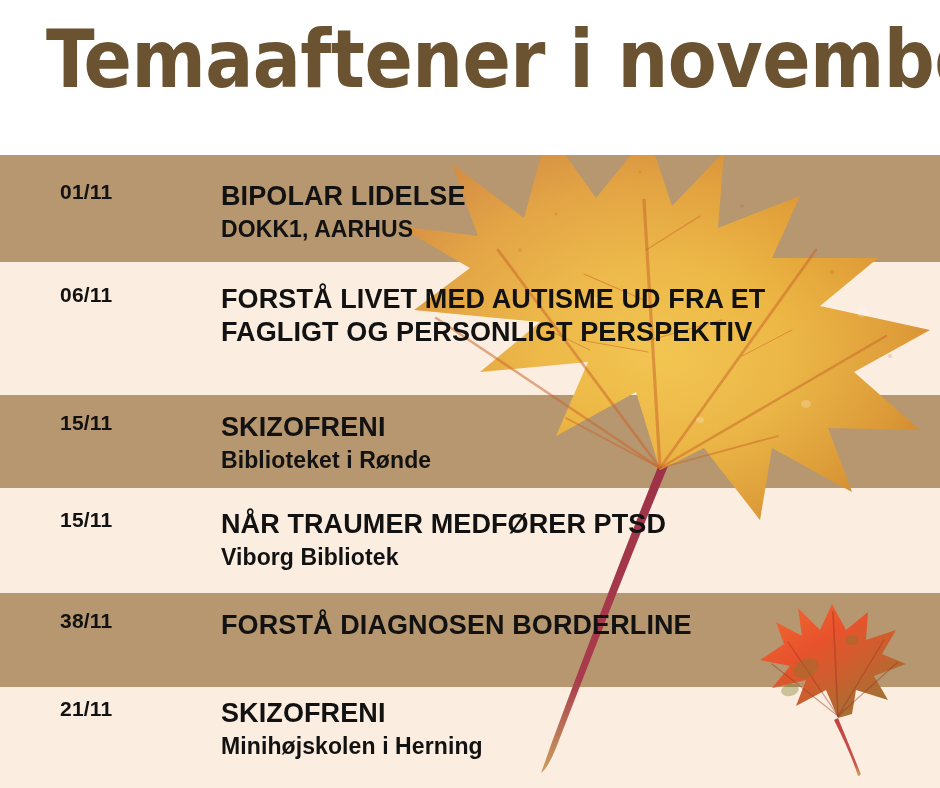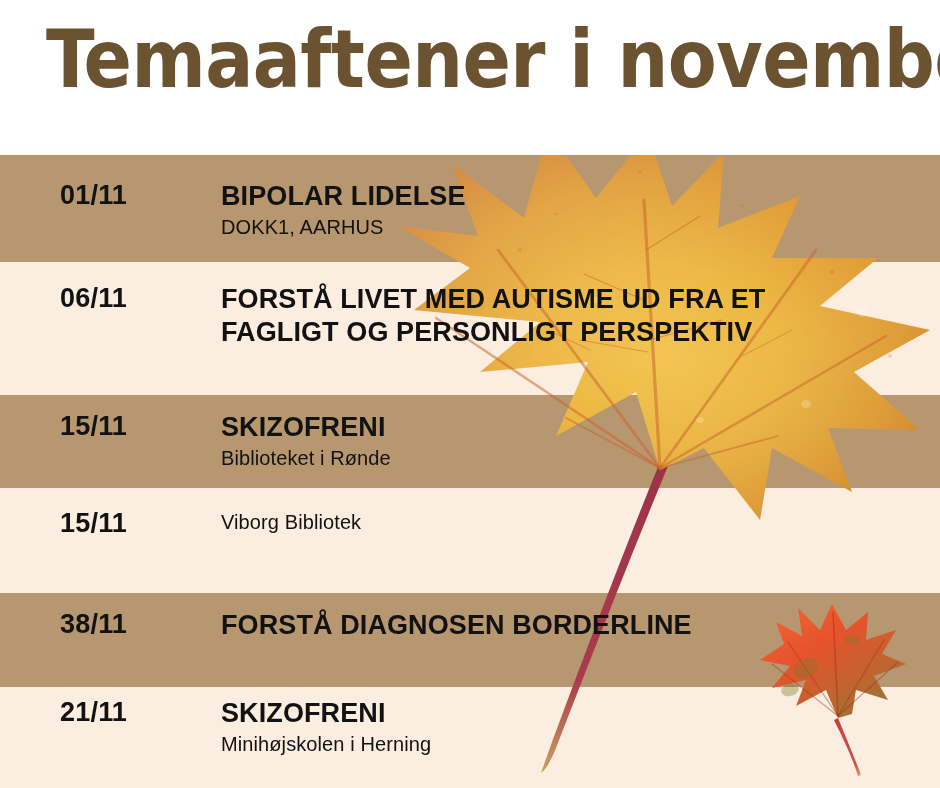--- a/index.html
+++ b/index.html
@@ -68,41 +68,41 @@
     position: absolute;
     left: 0;
     width: 940px;
     z-index: 4;
     color: #121212;
   }
   .row-date {
     position: absolute;
     left: 60px;
     width: 150px;
-    font-size: 27px;
+    font-size: 21px;
     font-weight: 700;
     letter-spacing: 0.2px;
     white-space: nowrap;
   }
   .row-body {
     position: absolute;
     left: 221px;
     width: 700px;
   }
   .row-title {
     font-size: 27px;
     font-weight: 700;
     line-height: 1.22;
     letter-spacing: 0.1px;
     white-space: pre-line;
     margin: 0;
   }
   .row-venue {
-    font-size: 20px;
-    font-weight: 400;
+    font-size: 23px;
+    font-weight: 700;
     line-height: 1.25;
     letter-spacing: 0.1px;
     margin: 2px 0 0 0;
   }
 </style>
 </head>
 <body>
 
 <div id="poster">
 
@@ -241,20 +241,21 @@
     <div class="row-date">15/11</div>
     <div class="row-body">
       <p class="row-title">SKIZOFRENI</p>
       <p class="row-venue">Biblioteket i Rønde</p>
     </div>
   </div>
 
   <div class="row" style="top:508px;">
     <div class="row-date">15/11</div>
     <div class="row-body">
+      <p class="row-title">NÅR TRAUMER MEDFØRER PTSD</p>
       <p class="row-venue">Viborg Bibliotek</p>
     </div>
   </div>
 
   <div class="row" style="top:609px;">
     <div class="row-date">38/11</div>
     <div class="row-body">
       <p class="row-title">FORSTÅ DIAGNOSEN BORDERLINE</p>
     </div>
   </div>

